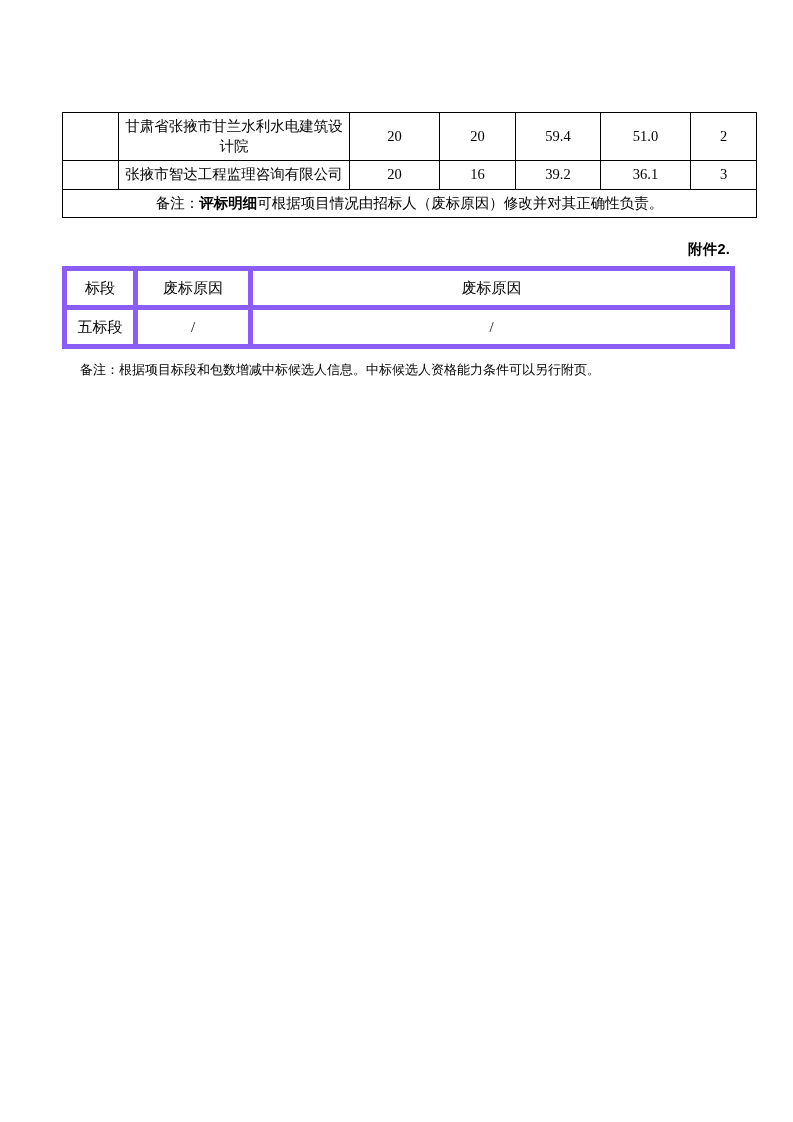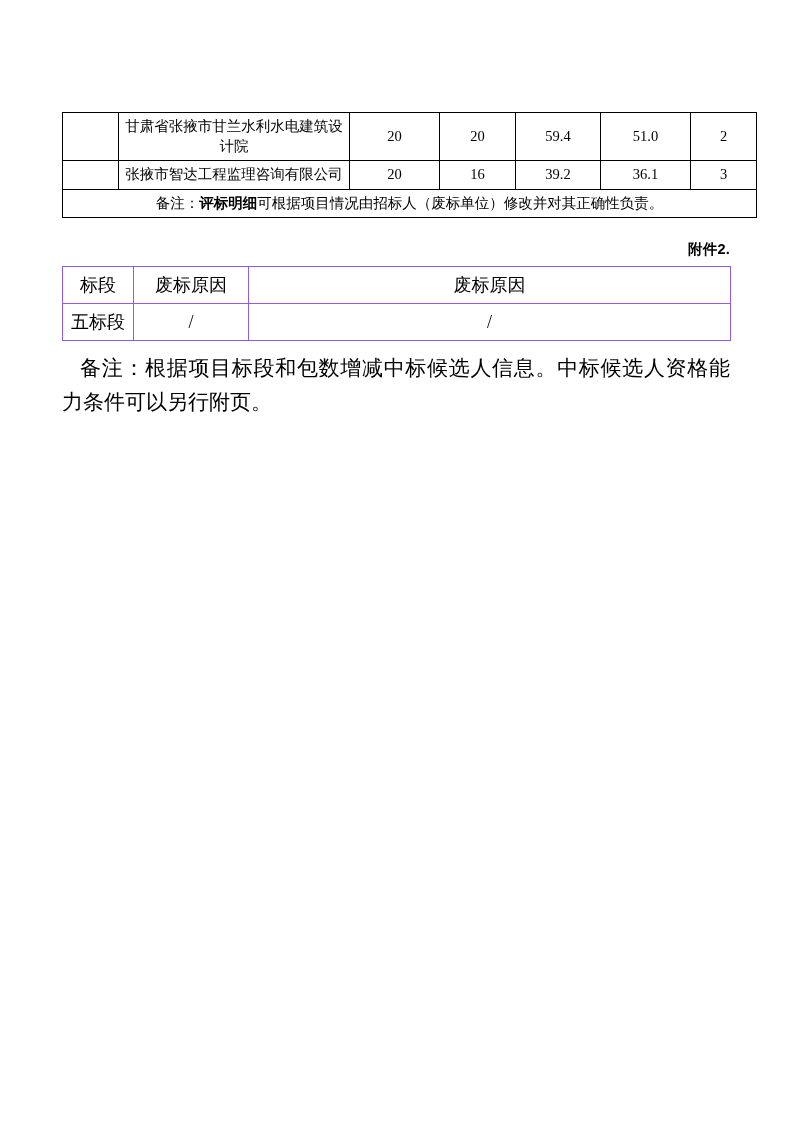--- a/index.html
+++ b/index.html
@@ -70,31 +70,31 @@
     letter-spacing: 0.2px;
     text-align: right;
   }
 
   table.waste-table {
     border-collapse: collapse;
     width: 668px;
     table-layout: fixed;
   }
   table.waste-table td {
-    border: 1px solid #8b5cf6;
+    border: 5px solid #8b5cf6;
     font-family: "Liberation Serif", serif;
-    font-size: 18px;
+    font-size: 15px;
     text-align: center;
     vertical-align: middle;
     padding: 6px 3px;
     height: 22px;
   }
 
   .para {
-    font-size: 21px;
+    font-size: 13px;
     line-height: 1.62;
     margin-top: 10px;
     text-align: justify;
   }
   .para.indent1 {
     text-indent: 18px;
   }
   .para.indent2 {
     text-indent: 36px;
   }
@@ -131,21 +131,21 @@
         <tr>
           <td></td>
           <td class="name-cell">张掖市智达工程监理咨询有限公司</td>
           <td class="num-cell">20</td>
           <td class="num-cell">16</td>
           <td class="num-cell">39.2</td>
           <td class="num-cell">36.1</td>
           <td class="num-cell">3</td>
         </tr>
         <tr class="note-row">
-          <td colspan="7"><span>备注：</span><span class="bold">评标明细</span><span>可根据项目情况由招标人（废标单位）修改并对其正确性负责。</span></td>
+          <td colspan="7"><span>备注：</span><span class="bold">评标明细</span><span>可根据项目情况由招标人（废标原因）修改并对其正确性负责。</span></td>
         </tr>
       </tbody>
     </table>
 
     <div class="attach-title">附件2.</div>
 
     <table class="waste-table">
       <colgroup>
         <col style="width:71px">
         <col style="width:115px">

